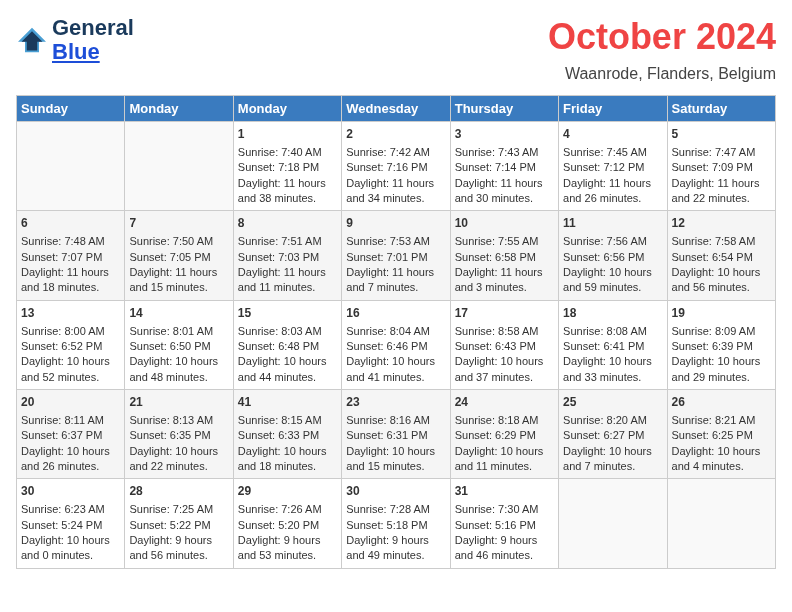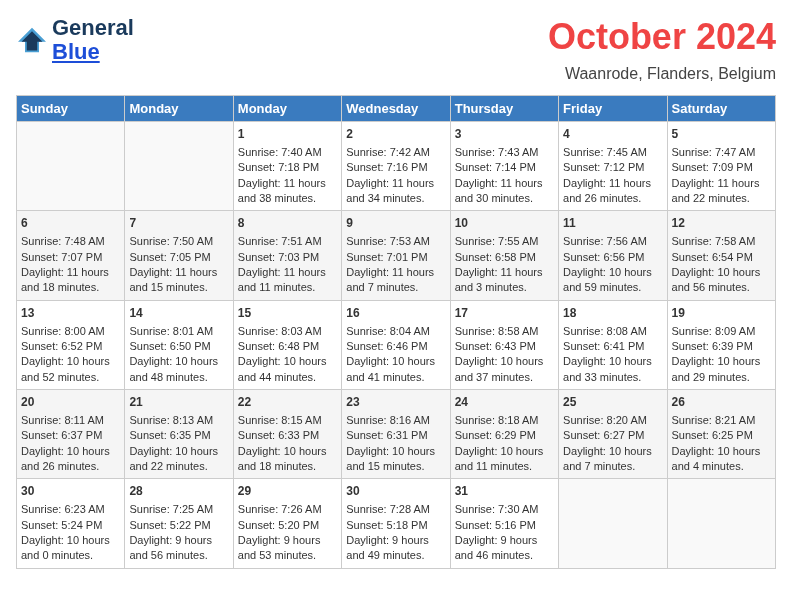--- a/index.html
+++ b/index.html
@@ -252,21 +252,21 @@
 Sunset: 6:37 PM
 Daylight: 10 hours and 26 minutes.</div>
         </td>
         <td>
           <span class="day-num">21</span>
           <div class="day-info" style="white-space: pre-line;">Sunrise: 8:13 AM
 Sunset: 6:35 PM
 Daylight: 10 hours and 22 minutes.</div>
         </td>
         <td>
-          <span class="day-num">22</span>
+          <span class="day-num">41</span>
           <div class="day-info" style="white-space: pre-line;">Sunrise: 8:15 AM
 Sunset: 6:33 PM
 Daylight: 10 hours and 18 minutes.</div>
         </td>
         <td>
           <span class="day-num">23</span>
           <div class="day-info" style="white-space: pre-line;">Sunrise: 8:16 AM
 Sunset: 6:31 PM
 Daylight: 10 hours and 15 minutes.</div>
         </td>

